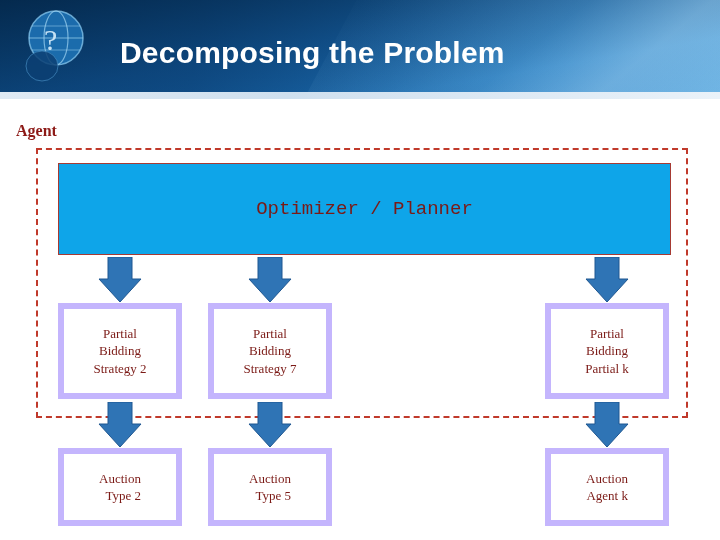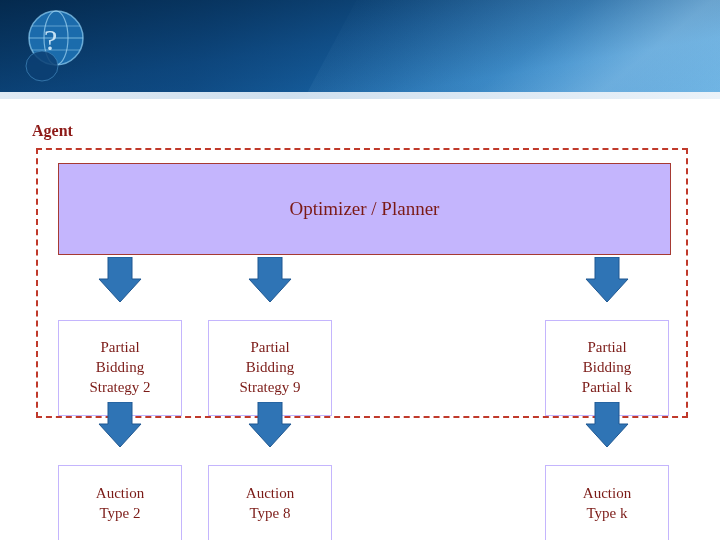--- a/index.html
+++ b/index.html
@@ -75,21 +75,21 @@
     color: #ffffff;
     font-family: "Liberation Sans", sans-serif;
     font-size: 30px;
     font-weight: bold;
     letter-spacing: 0.2px;
   }
 
   
   .agent-label {
     position: absolute;
-    left: 32px; top: 122px;
+    left: 16px; top: 122px;
     font-family: "Liberation Serif", serif;
     font-size: 16px;
     font-weight: bold;
     color: #8d1a17;
   }
   .agent-box {
     position: absolute;
     left: 36px; top: 148px;
     width: 652px; height: 270px;
     border: 2px dashed #c0392b;
@@ -101,42 +101,41 @@
     position: absolute;
     left: 58px; top: 163px;
     width: 613px; height: 92px;
     border: 1px solid #a63a33;
     box-sizing: border-box;
     display: flex;
     align-items: center;
     justify-content: center;
     color: #7b1a16;
     font-size: 19px;
-    font-family: Liberation Serif, serif;
-    background: #c4b5fd;
+    font-family: Liberation Mono, monospace;
+    background: #0ea5e9;
   }
 
   
   .box {
     position: absolute;
-    border: 1px solid #c4b5fd;
+    border: 6px solid #c4b5fd;
     box-sizing: border-box;
     background: #ffffff;
     display: flex;
     align-items: center;
     justify-content: center;
     text-align: center;
     color: #7b1a16;
-    font-size: 15px;
+    font-size: 13px;
     line-height: 1.33;
     font-family: "Liberation Serif", serif;
-    margin-top: 17px;
   }
   .strategy { height: 96px; top: 303px; }
-  .auction  { height: 78px; top: 448px; }
+  .auction  { height: 78px; top: 448px; text-align: right; }
 
   .s1 { left: 58px;  width: 124px; }
   .s2 { left: 208px; width: 124px; }
   .s3 { left: 545px; width: 124px; }
 
   .a1 { left: 58px;  width: 124px; }
   .a2 { left: 208px; width: 124px; }
   .a3 { left: 545px; width: 124px; }
 
   
@@ -176,20 +175,21 @@
     <ellipse cx="38" cy="30" rx="27" ry="27" fill="none" stroke="#7fc0e8" stroke-width="1.5" opacity="0.8"></ellipse>
     <ellipse cx="38" cy="30" rx="12" ry="27" fill="none" stroke="#9fd4f2" stroke-width="1.2" opacity="0.7"></ellipse>
     <path d="M11 30 H65" stroke="#9fd4f2" stroke-width="1.2" opacity="0.7" fill="none"></path>
     <path d="M14 18 H62" stroke="#9fd4f2" stroke-width="1" opacity="0.5" fill="none"></path>
     <path d="M14 42 H62" stroke="#9fd4f2" stroke-width="1" opacity="0.5" fill="none"></path>
     <text x="26" y="42" font-family="Liberation Serif, serif" font-size="30" fill="#cfe8f8" opacity="0.95">?</text>
     <ellipse cx="24" cy="58" rx="16" ry="15" fill="#0c3f73" opacity="0.85"></ellipse>
     <ellipse cx="24" cy="58" rx="16" ry="15" fill="none" stroke="#4d96cc" stroke-width="1" opacity="0.6"></ellipse>
   </svg>
 
+  <div class="title">Decomposing the Problem</div>
 </div>
 
 <div class="agent-label">Agent</div>
 <div class="agent-box"></div>
 
 <div class="optimizer">
   <span>Optimizer / Planner</span>
 </div>
 
 <svg class="arrow ar-top x1" viewBox="0 0 44 46">
@@ -206,21 +206,21 @@
   <div>
     <span>Partial</span><br>
     <span>Bidding</span><br>
     <span>Strategy 2</span>
   </div>
 </div>
 <div class="box strategy s2">
   <div>
     <span>Partial</span><br>
     <span>Bidding</span><br>
-    <span>Strategy 9</span>
+    <span>Strategy 7</span>
   </div>
 </div>
 <div class="box strategy s3">
   <div>
     <span>Partial</span><br>
     <span>Bidding</span><br>
     <span>Partial k</span>
   </div>
 </div>
 
@@ -236,23 +236,23 @@
 
 <div class="box auction a1">
   <div>
     <span>Auction</span><br>
     <span>Type 2</span>
   </div>
 </div>
 <div class="box auction a2">
   <div>
     <span>Auction</span><br>
-    <span>Type 8</span>
+    <span>Type 5</span>
   </div>
 </div>
 <div class="box auction a3">
   <div>
     <span>Auction</span><br>
-    <span>Type k</span>
+    <span>Agent k</span>
   </div>
 </div>
 
 <div class="footer-line"></div>
 
 </body></html>

